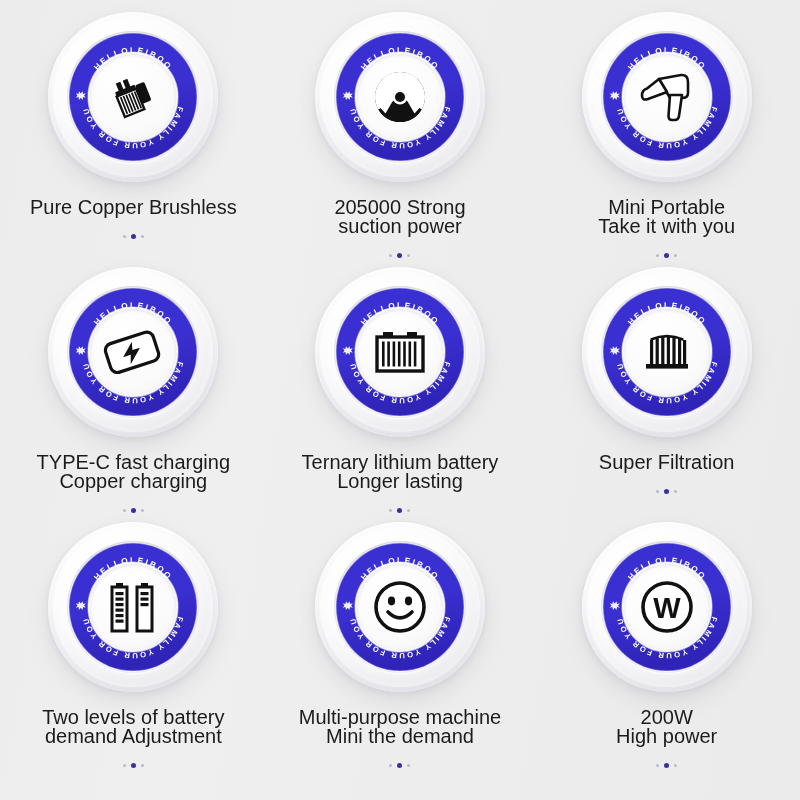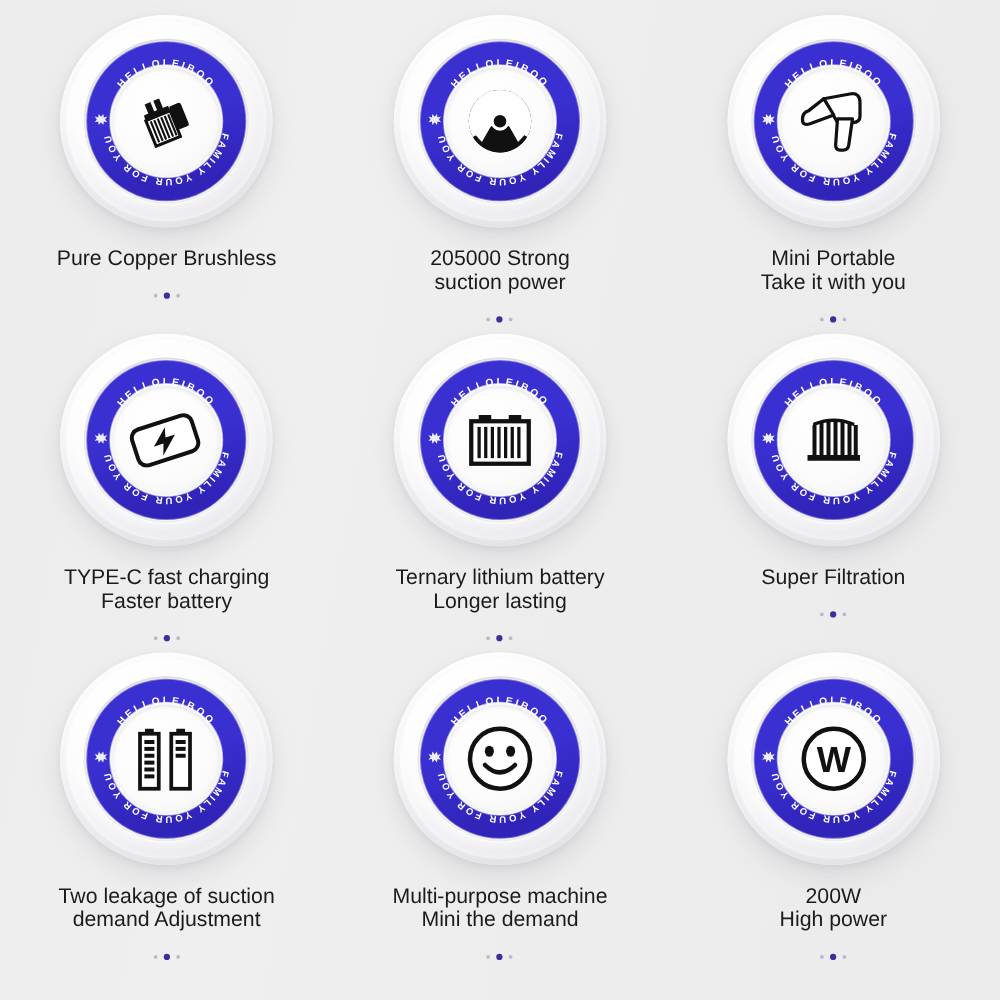--- a/index.html
+++ b/index.html
@@ -108,21 +108,21 @@
     justify-content: center;
     box-shadow: inset 0 1px 3px rgba(160,160,180,0.25);
   }
   .icon-hole svg { display: block; }
 
   
   .caption {
     margin-top: 16px;
     text-align: center;
     color: #1b1b1b;
-    font-size: 17px;
+    font-size: 20px;
     line-height: 18.5px;
     font-family: "Liberation Sans", sans-serif;
     white-space: pre-line;
   }
   .dots {
     margin-top: 16px;
     display: flex;
     align-items: center;
     justify-content: center;
     gap: 5px;
@@ -339,21 +339,21 @@
             <div class="icon-hole">
     <svg width="62" height="44" viewBox="0 0 62 44">
       <g transform="rotate(-18 31 22)">
         <rect x="5" y="7" width="50" height="30" rx="7" fill="#fff" stroke="#111" stroke-width="3.2"></rect>
         <path d="M33 12 L20 24 L28 24 L25 33 L39 20 L31 20 Z" fill="#111"></path>
       </g>
     </svg>
             </div>
           </div>
         </div>
-        <div class="caption"><div>TYPE-C fast charging</div><div>Faster battery</div></div>
+        <div class="caption"><div>TYPE-C fast charging</div><div>Copper charging</div></div>
         <div class="dots">
           <span class="dot"></span>
           <span class="dot active"></span>
           <span class="dot"></span>
         </div>
       </div>
       <div class="cell">
         <div class="badge">
           <div class="badge-inner">
     <svg class="ring-svg" viewBox="0 0 132 132">
@@ -513,21 +513,21 @@
         <g fill="#111">
           <rect x="32.5" y="14" width="8" height="3.2"></rect>
           <rect x="32.5" y="19.5" width="8" height="3.2"></rect>
           <rect x="32.5" y="25" width="8" height="3.2"></rect>
         </g>
       </g>
     </svg>
             </div>
           </div>
         </div>
-        <div class="caption"><div>Two leakage of suction</div><div>demand Adjustment</div></div>
+        <div class="caption"><div>Two levels of battery</div><div>demand Adjustment</div></div>
         <div class="dots">
           <span class="dot"></span>
           <span class="dot active"></span>
           <span class="dot"></span>
         </div>
       </div>
       <div class="cell">
         <div class="badge">
           <div class="badge-inner">
     <svg class="ring-svg" viewBox="0 0 132 132">

